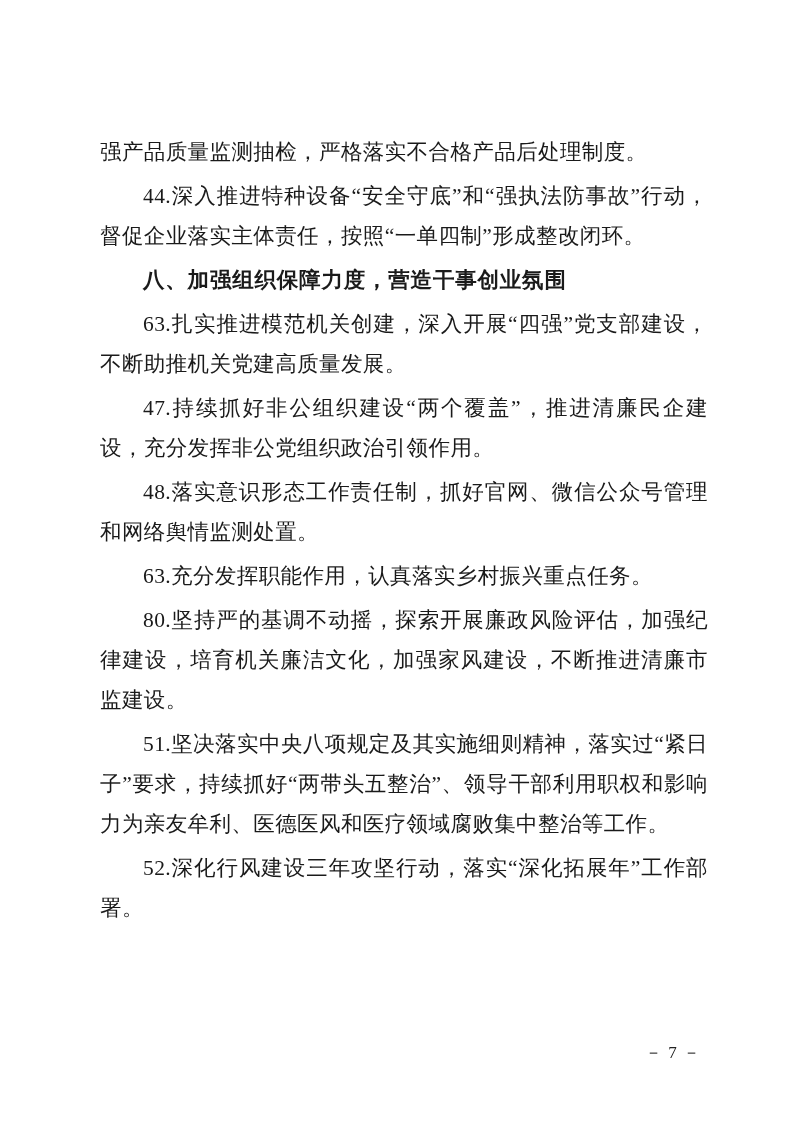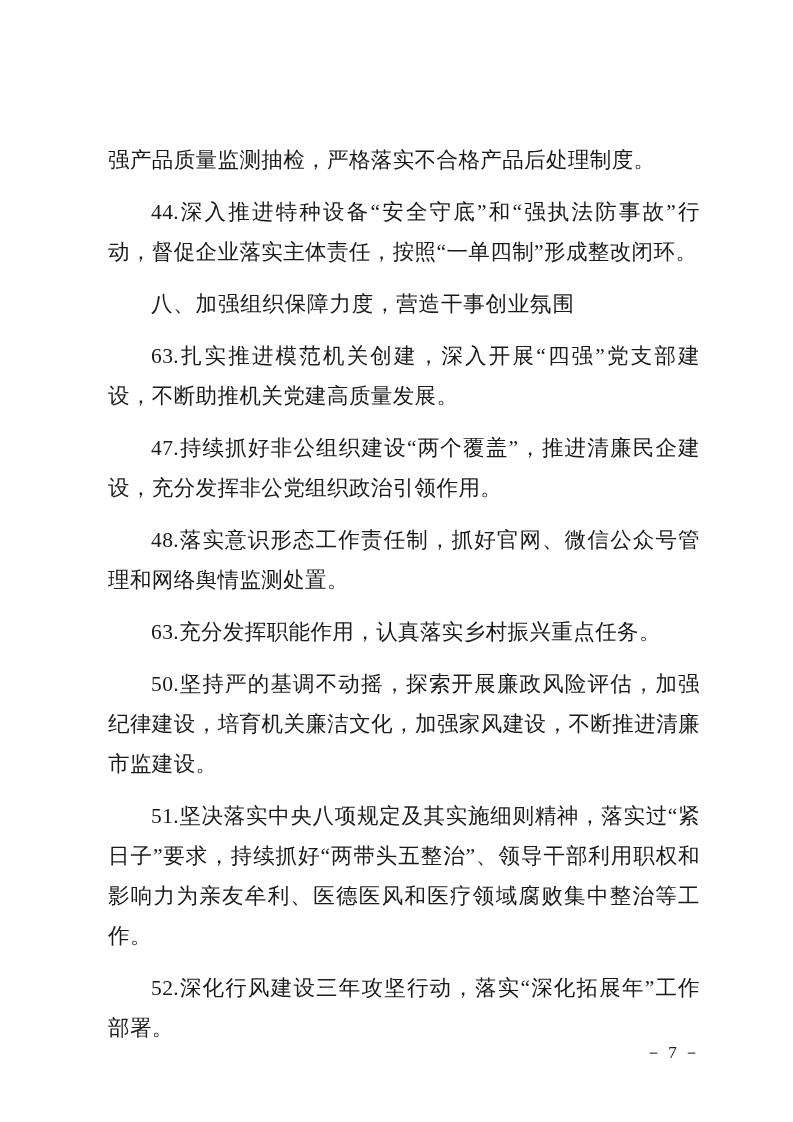--- a/index.html
+++ b/index.html
@@ -20,34 +20,34 @@
     inset: 0;
     background: #ffffff;
   }
   .content {
     position: absolute;
     left: 96px;
     top: 128px;
     width: 616px;
   }
   .para {
-    margin: 12px;
+    margin: 4px;
     font-size: 21.5px;
     line-height: 40px;
     text-align: justify;
     text-justify: inter-character;
     letter-spacing: 0.4px;
     word-break: break-all;
   }
   .para.indent {
     text-indent: 43px;
   }
   .para.heading {
     font-family: "Liberation Sans", "DejaVu Sans", sans-serif;
-    font-weight: normal;
+    font-weight: bold;
     letter-spacing: 0.8px;
   }
   .page-number {
     position: absolute;
     right: 92px;
     bottom: 58px;
     font-size: 17px;
     letter-spacing: 1px;
     color: #222;
     font-family: "Liberation Serif", "DejaVu Serif", serif;
@@ -58,18 +58,18 @@
 
 <div class="page">
   <div class="content">
       <p class="para body">强产品质量监测抽检，严格落实不合格产品后处理制度。</p>
       <p class="para body indent">44.深入推进特种设备“安全守底”和“强执法防事故”行动，督促企业落实主体责任，按照“一单四制”形成整改闭环。</p>
       <p class="para heading indent">八、加强组织保障力度，营造干事创业氛围</p>
       <p class="para body indent">63.扎实推进模范机关创建，深入开展“四强”党支部建设，不断助推机关党建高质量发展。</p>
       <p class="para body indent">47.持续抓好非公组织建设“两个覆盖”，推进清廉民企建设，充分发挥非公党组织政治引领作用。</p>
       <p class="para body indent">48.落实意识形态工作责任制，抓好官网、微信公众号管理和网络舆情监测处置。</p>
       <p class="para body indent">63.充分发挥职能作用，认真落实乡村振兴重点任务。</p>
-      <p class="para body indent">50.坚持严的基调不动摇，探索开展廉政风险评估，加强纪律建设，培育机关廉洁文化，加强家风建设，不断推进清廉市监建设。</p>
+      <p class="para body indent">80.坚持严的基调不动摇，探索开展廉政风险评估，加强纪律建设，培育机关廉洁文化，加强家风建设，不断推进清廉市监建设。</p>
       <p class="para body indent">51.坚决落实中央八项规定及其实施细则精神，落实过“紧日子”要求，持续抓好“两带头五整治”、领导干部利用职权和影响力为亲友牟利、医德医风和医疗领域腐败集中整治等工作。</p>
       <p class="para body indent">52.深化行风建设三年攻坚行动，落实“深化拓展年”工作部署。</p>
     </div>
   <div class="page-number">－ 7 －</div>
 </div>
 
 </body></html>

